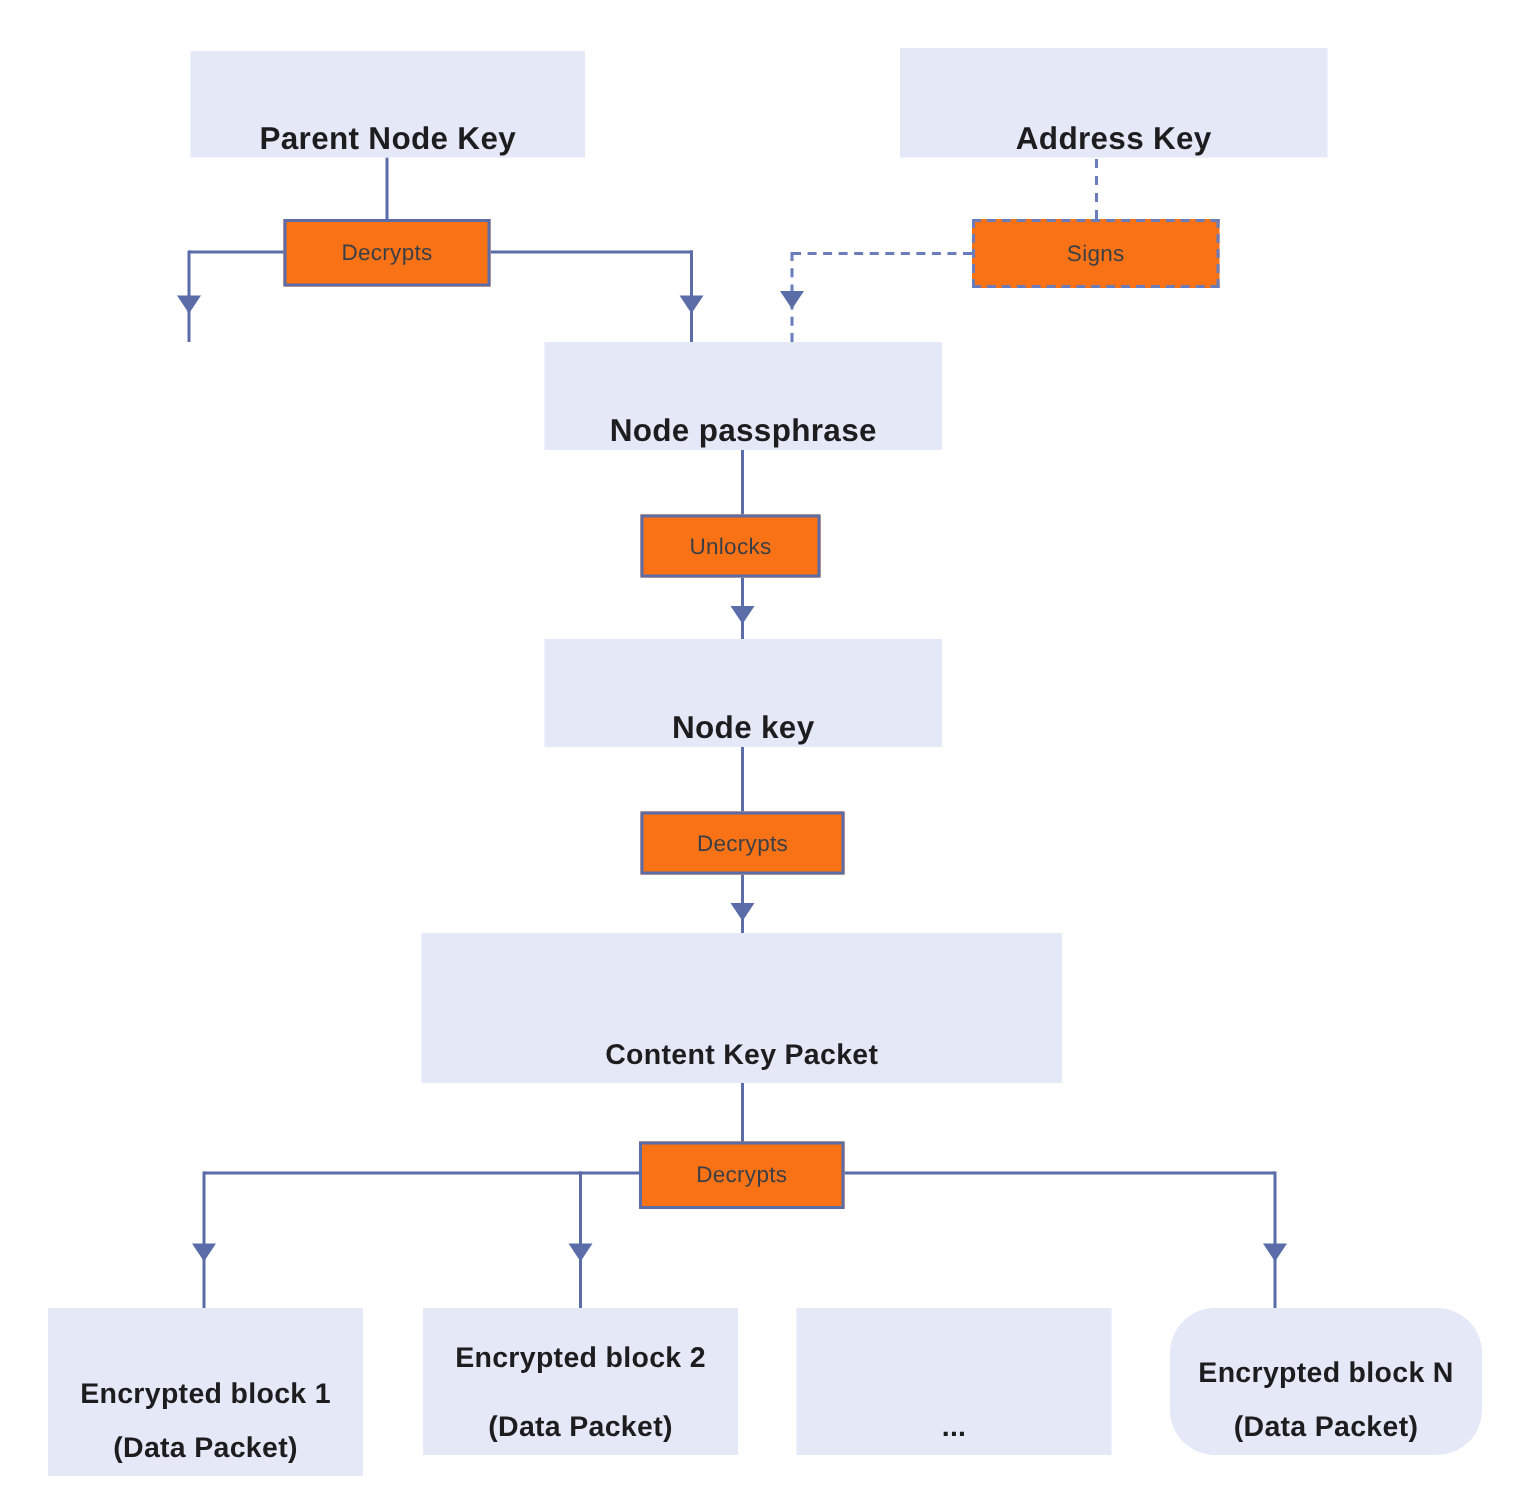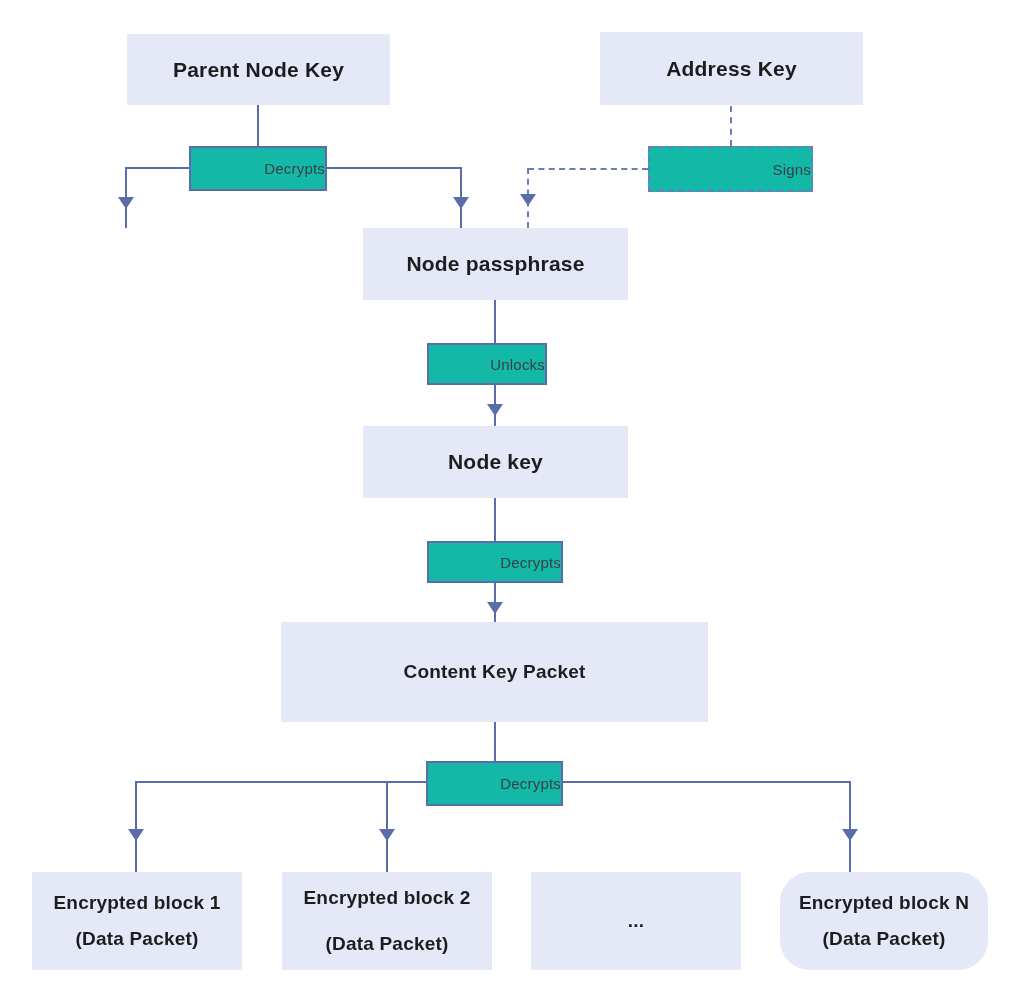--- a/index.html
+++ b/index.html
@@ -22,42 +22,42 @@
     background: var(--bg);
     overflow: hidden;
   }
   
   .node {
     position: absolute;
     background: var(--box-fill);
     display: flex;
     flex-direction: column;
     align-items: center;
-    justify-content: center;
+    justify-content: flex-end;
     text-align: center;
     z-index: 3;
   }
   .node-title {
     font-weight: 700;
     font-size: 21px;
     color: var(--title-text);
     letter-spacing: 0.2px;
   }
   .node-title.small {
     font-size: 19px;
     line-height: 36px;
   }
   
   .edge-label {
     position: absolute;
-    background: #14b8a6;
+    background: #f97316;
     border: 2px solid var(--line-color);
     display: flex;
     align-items: center;
-    justify-content: flex-end;
+    justify-content: center;
     z-index: 4;
   }
   .edge-label span {
     font-size: 15px;
     color: var(--label-text);
     letter-spacing: 0.2px;
   }
   .edge-label.dashed {
     border: 2px dashed var(--dashed-color);
   }
@@ -89,26 +89,26 @@
     position: absolute;
     width: 0;
     height: 0;
     border-left: 8px solid transparent;
     border-right: 8px solid transparent;
     border-top: 12px solid var(--line-color);
     z-index: 2;
   }
   
   .n-parent     { left: 127px; top: 34px;  width: 263px; height: 71px; }
-  .n-address    { left: 600px; top: 32px;  width: 263px; height: 73px; }
+  .n-address    { left: 600px; top: 32px;  width: 285px; height: 73px; }
   .n-name       { left: 47px;  top: 228px; width: 160px; height: 73px; }
   .n-passphrase { left: 363px; top: 228px; width: 265px; height: 72px; }
   .n-nodekey    { left: 363px; top: 426px; width: 265px; height: 72px; }
   .n-content    { left: 281px; top: 622px; width: 427px; height: 100px; }
-  .n-b1         { left: 32px;  top: 872px; width: 210px; height: 98px; }
+  .n-b1         { left: 32px;  top: 872px; width: 210px; height: 112px; }
   .n-b2         { left: 282px; top: 872px; width: 210px; height: 98px; gap: 10px; }
   .n-ellipsis   { left: 531px; top: 872px; width: 210px; height: 98px; }
   .n-bn         { left: 780px; top: 872px; width: 208px; height: 98px; border-radius: 30px; }
   
   .el-decrypts1 { left: 189px; top: 146px; width: 138px; height: 45px; }
   .el-signs     { left: 648px; top: 146px; width: 165px; height: 46px; }
   .el-unlocks   { left: 427px; top: 343px; width: 120px; height: 42px; }
   .el-decrypts2 { left: 427px; top: 541px; width: 136px; height: 42px; }
   .el-decrypts3 { left: 426px; top: 761px; width: 137px; height: 45px; }
   

